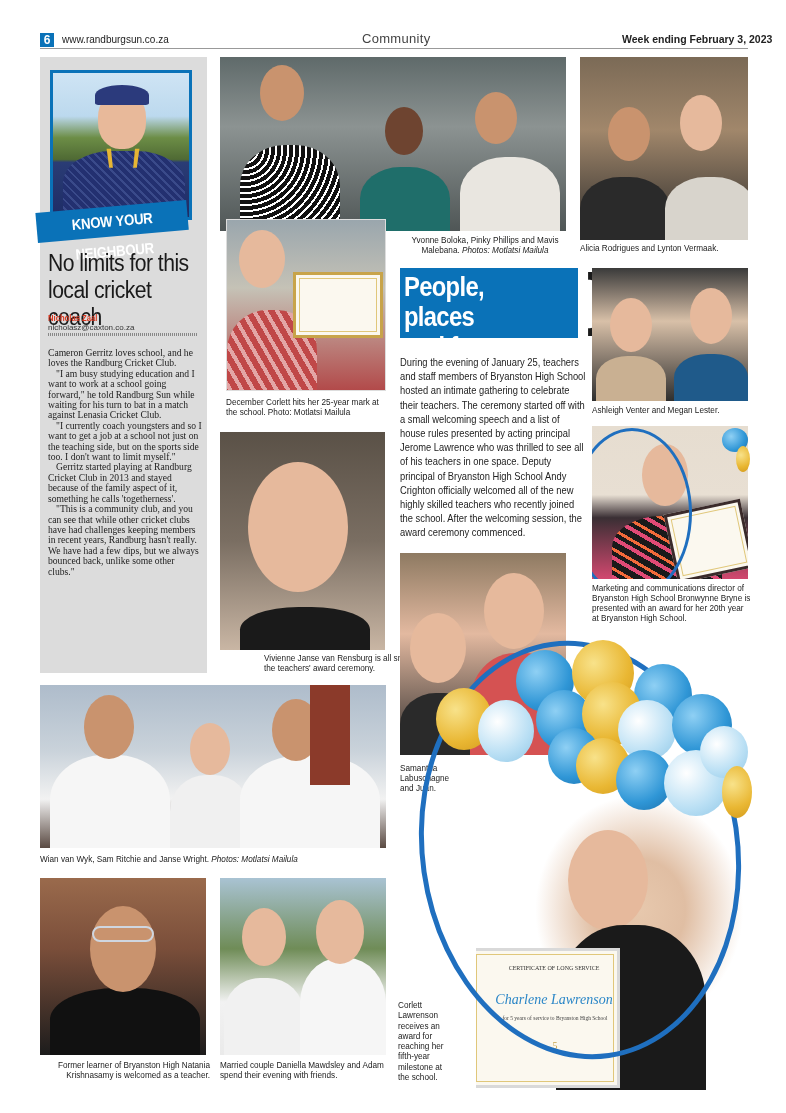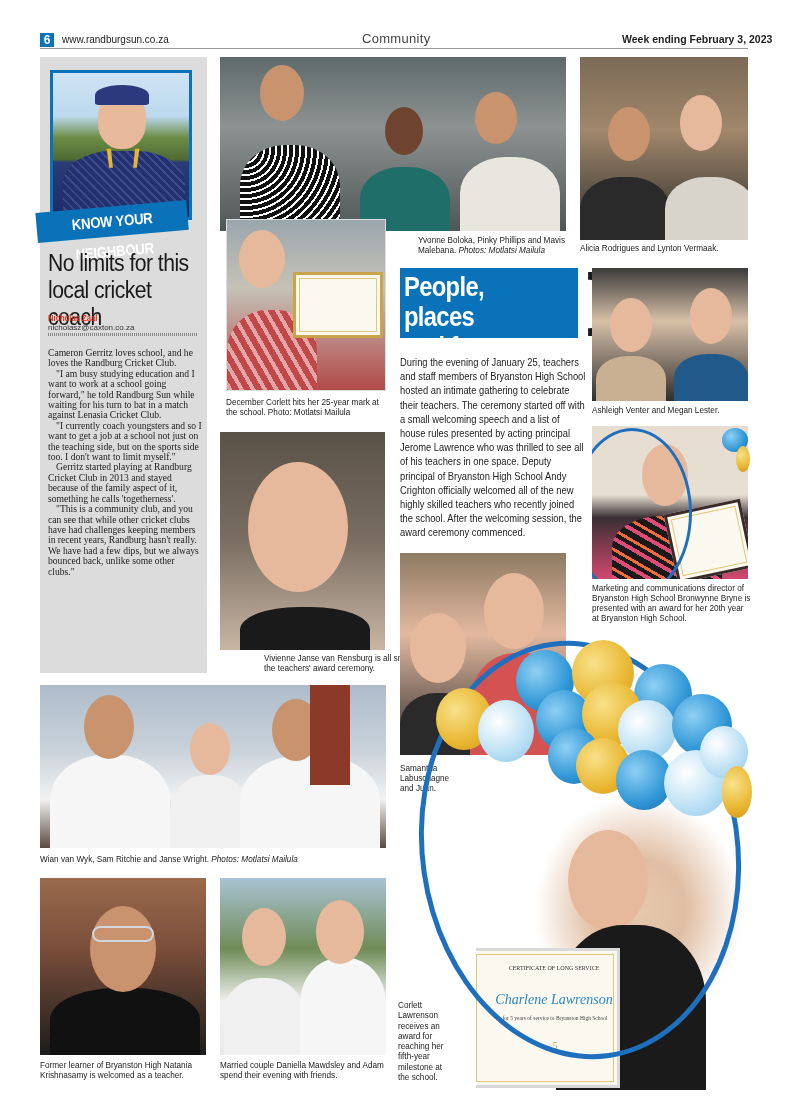--- a/index.html
+++ b/index.html
@@ -103,21 +103,21 @@
 </div>
 
 <div class="abs photo p1">
   <div class="body" style="left:20px;top:88px;width:100px;height:90px;background:repeating-radial-gradient(circle at 5px 5px,#fff 0 2px,#111 2px 6px);"></div>
   <div class="face mid" style="left:40px;top:8px;width:44px;height:56px;"></div>
   <div class="body" style="left:140px;top:110px;width:90px;height:70px;background:#1f6e6a;"></div>
   <div class="face dark" style="left:165px;top:50px;width:38px;height:48px;"></div>
   <div class="body" style="left:240px;top:100px;width:100px;height:80px;background:#e9e6e0;"></div>
   <div class="face mid" style="left:255px;top:35px;width:42px;height:52px;"></div>
 </div>
-<div class="abs cap" style="left:418px;top:236px;width:170px;">
+<div class="abs cap" style="left:400px;top:236px;width:170px;text-align:center;">
   <span>Yvonne Boloka, Pinky Phillips and Mavis Malebana. </span><i>Photos: Motlatsi Mailula</i>
 </div>
 
 <div class="abs photo p2">
   <div class="body" style="left:0px;top:120px;width:90px;height:70px;background:#2a2a2a;"></div>
   <div class="face mid" style="left:28px;top:50px;width:42px;height:54px;"></div>
   <div class="body" style="left:85px;top:120px;width:90px;height:70px;background:#d8d4cc;"></div>
   <div class="face light" style="left:100px;top:38px;width:42px;height:56px;"></div>
 </div>
 <div class="abs cap" style="left:580px;top:244px;width:170px;">Alicia Rodrigues and Lynton Vermaak.</div>
@@ -216,21 +216,21 @@
 </div>
 <div class="abs cap" style="left:40px;top:855px;width:360px;">
   <span>Wian van Wyk, Sam Ritchie and Janse Wright. </span><i>Photos: Motlatsi Mailula</i>
 </div>
 
 <div class="abs photo p9">
   <div class="body" style="left:10px;top:110px;width:150px;height:70px;background:#111;"></div>
   <div class="face mid" style="left:50px;top:28px;width:66px;height:86px;"></div>
   <div style="position:absolute;left:52px;top:48px;width:62px;height:16px;border:2px solid #cfd6e0;border-radius:8px;"></div>
 </div>
-<div class="abs cap" style="left:40px;top:1061px;width:170px;">Former learner of Bryanston High Natania Krishnasamy is welcomed as a teacher.</div>
+<div class="abs cap" style="left:40px;top:1061px;width:170px;text-align:right;">Former learner of Bryanston High Natania Krishnasamy is welcomed as a teacher.</div>
 
 <div class="abs photo p10">
   <div class="body" style="left:4px;top:100px;width:80px;height:80px;background:#f1f1f1;"></div>
   <div class="face light" style="left:22px;top:30px;width:44px;height:58px;"></div>
   <div class="body" style="left:80px;top:80px;width:86px;height:100px;background:#f6f6f6;"></div>
   <div class="face light" style="left:96px;top:22px;width:48px;height:64px;"></div>
 </div>
 <div class="abs cap" style="left:220px;top:1061px;width:170px;">Married couple Daniella Mawdsley and Adam spend their evening with friends.</div>
 
 </body></html>

